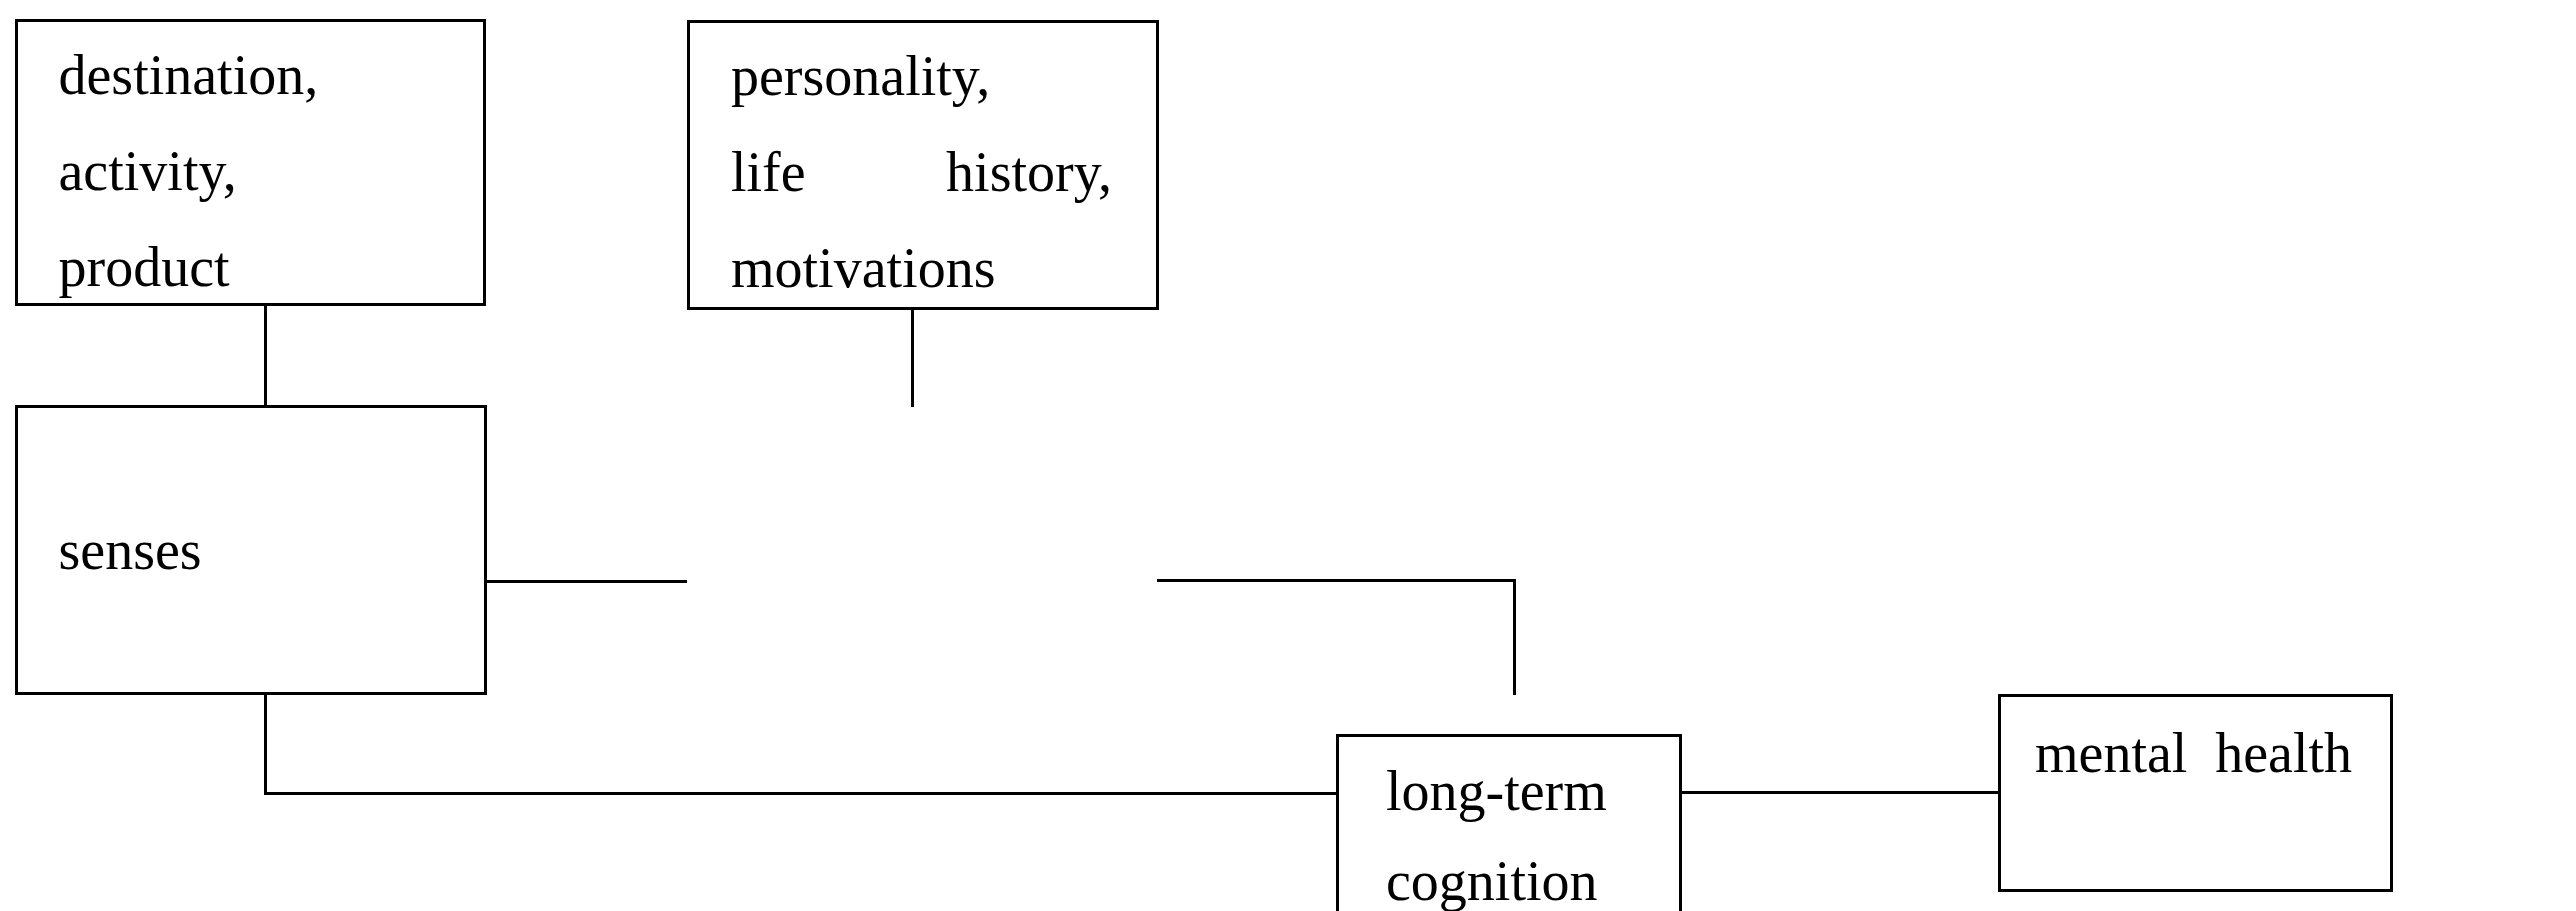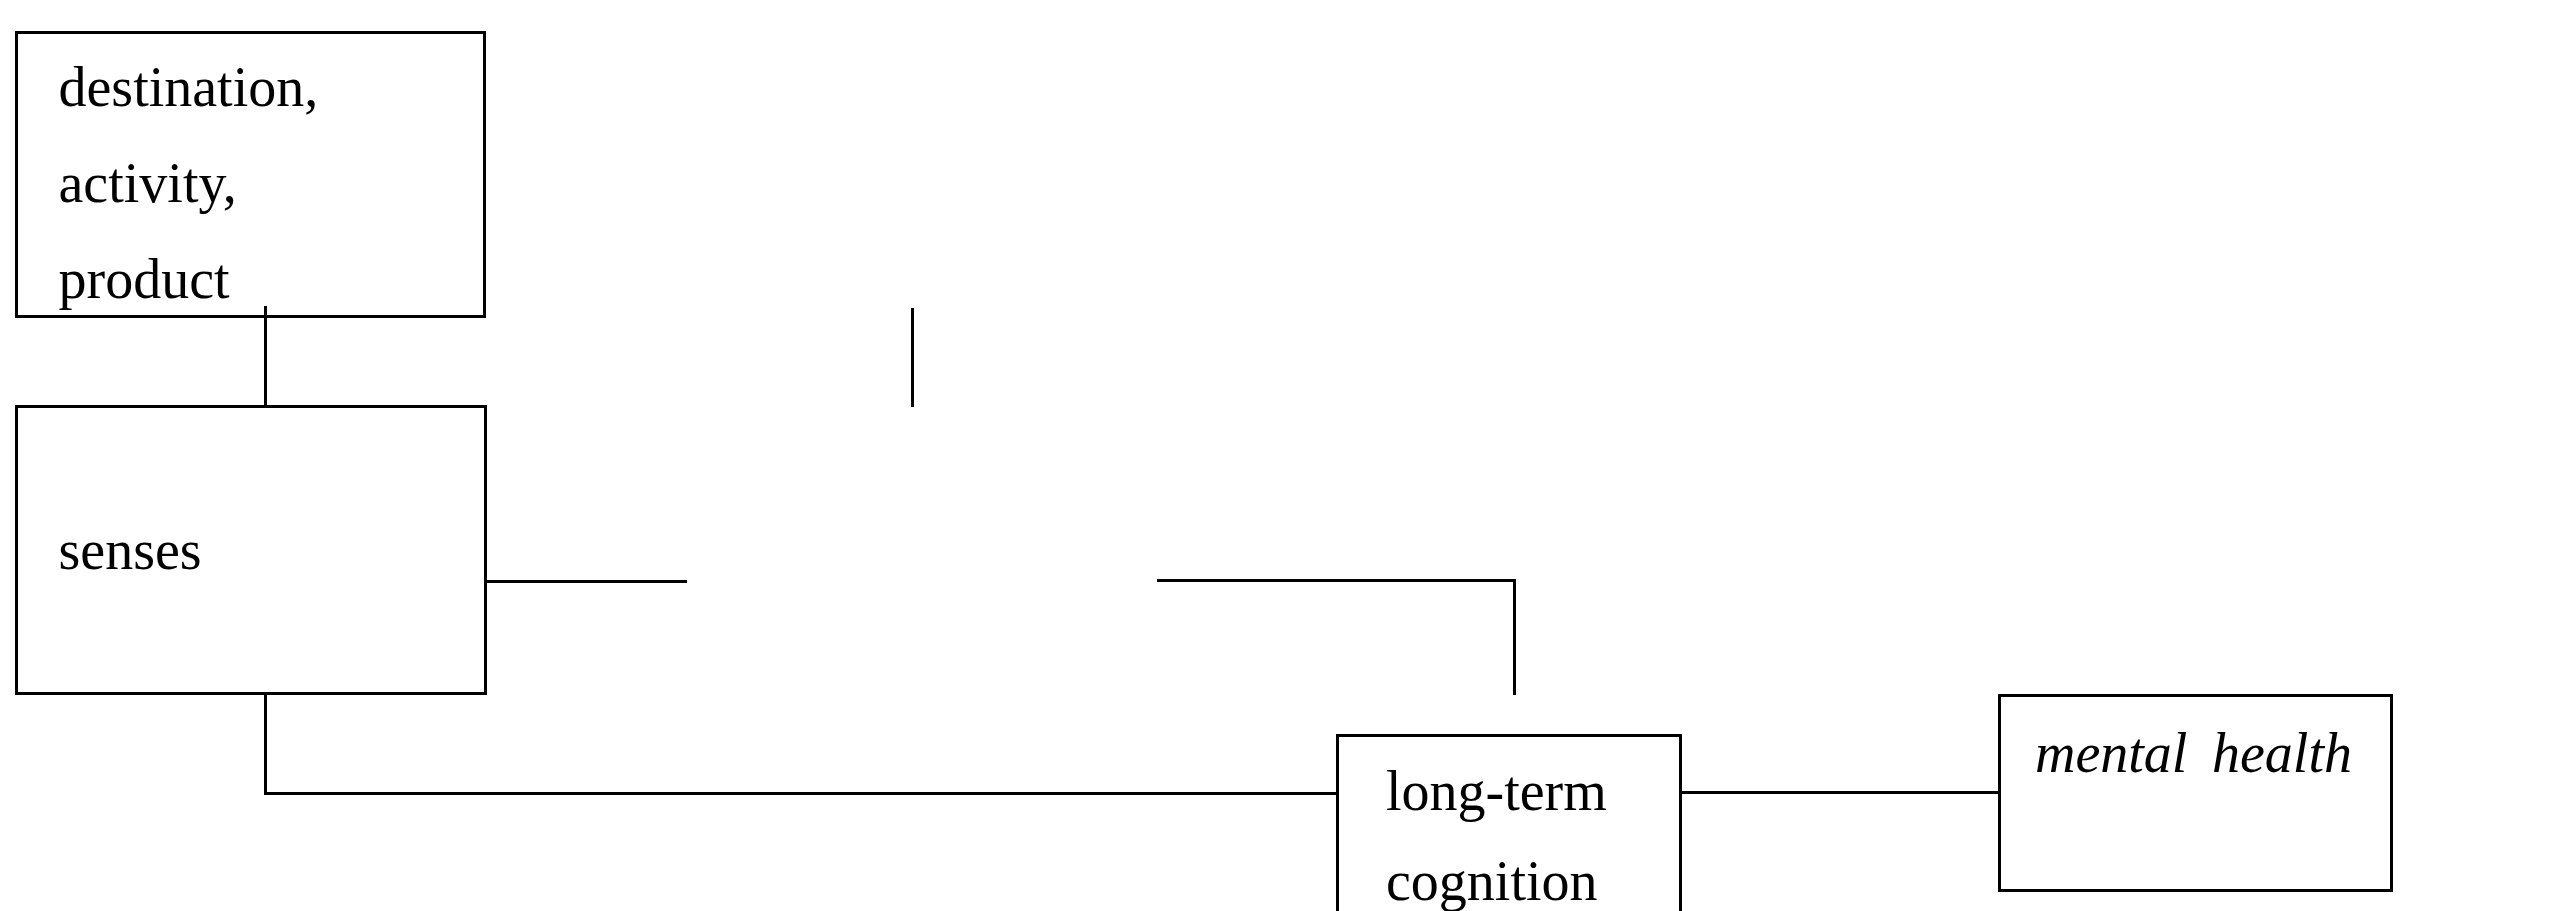--- a/index.html
+++ b/index.html
@@ -12,30 +12,30 @@
     color:#000000;
   }
   .box{
     position:absolute;
     box-sizing:border-box;
     border:3.4px solid #000000;
     background:#ffffff;
     font-size:56px;
   }
   .box .ln{line-height:96px;white-space:nowrap;}
-  .pad3{padding:5.1px 44px 0 41px;margin-top:12px;}
+  .pad3{padding:5.1px 44px 0 41px;}
   .just{display:flex;justify-content:space-between;white-space:normal;}
   .b-destination{left:14.5px;top:19px;width:471px;height:287px;}
   .b-personality{left:687px;top:19.6px;width:472px;height:290px;}
   .b-senses{left:14.5px;top:405px;width:472px;height:290px;display:flex;align-items:center;padding-left:41px;}
   .b-cognition{left:686px;top:405px;width:473px;height:290px;}
   .b-longterm{left:1336px;top:693px;width:346px;height:198px;padding:8.5px 34px 0 47px;margin-top:41px;}
   .b-longterm .ln{line-height:90px;}
   .b-mental{left:1998px;top:694px;width:395px;height:198px;padding:12px 38px 0 34px;}
-  .b-mental .ln{line-height:89px;font-style:italic;}
+  .b-mental .ln{line-height:89px;}
   .conn{position:absolute;background:#000000;}
   .c-dest-senses{left:264px;top:306px;width:3.4px;height:101px;}
   .c-pers-cogn{left:911px;top:308px;width:3.4px;height:99px;}
   .c-senses-cogn{left:486px;top:580px;width:201px;height:3.4px;}
   .c-cogn-lt-h{left:1157px;top:579px;width:359px;height:3.4px;}
   .c-cogn-lt-v{left:1513px;top:579px;width:3.4px;height:116px;}
   .c-senses-lt-v{left:264px;top:693px;width:3.4px;height:102px;}
   .c-senses-lt-h{left:264px;top:792px;width:1073px;height:3.4px;}
   .c-lt-mental{left:1679px;top:791px;width:320px;height:3.4px;}
 </style>
@@ -43,20 +43,28 @@
 <body>
 
 <div id="canvas">
 
   <div class="box pad3 b-destination">
     <div class="ln">destination,</div>
     <div class="ln">activity,</div>
     <div class="ln">product</div>
   </div>
 
+  <div class="box pad3 b-personality">
+    <div class="ln">personality,</div>
+    <div class="ln just">
+      <span>life</span>
+      <span>history,</span>
+    </div>
+    <div class="ln">motivations</div>
+  </div>
 
   <div class="box b-senses">
     <div class="ln">senses</div>
   </div>
 
 
   <div class="box b-longterm">
     <div class="ln">long-term</div>
     <div class="ln">cognition</div>
   </div>

